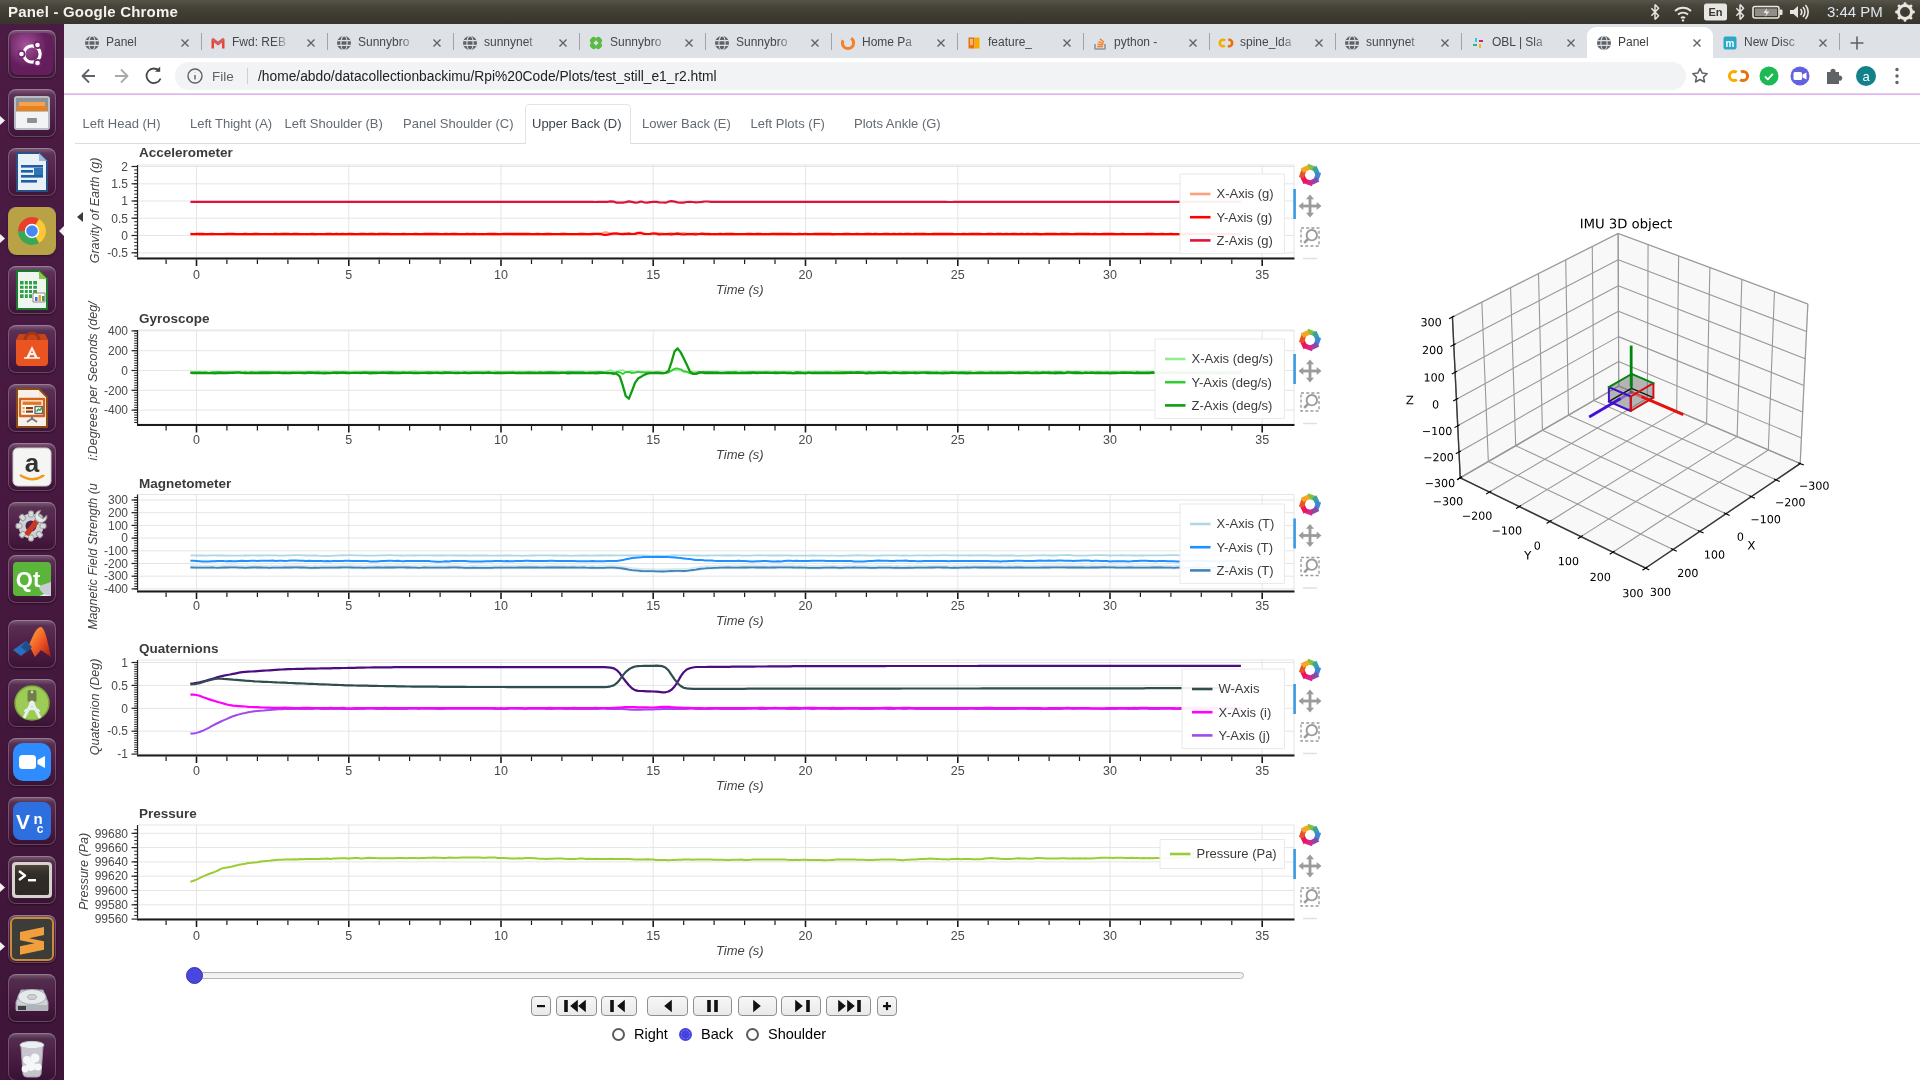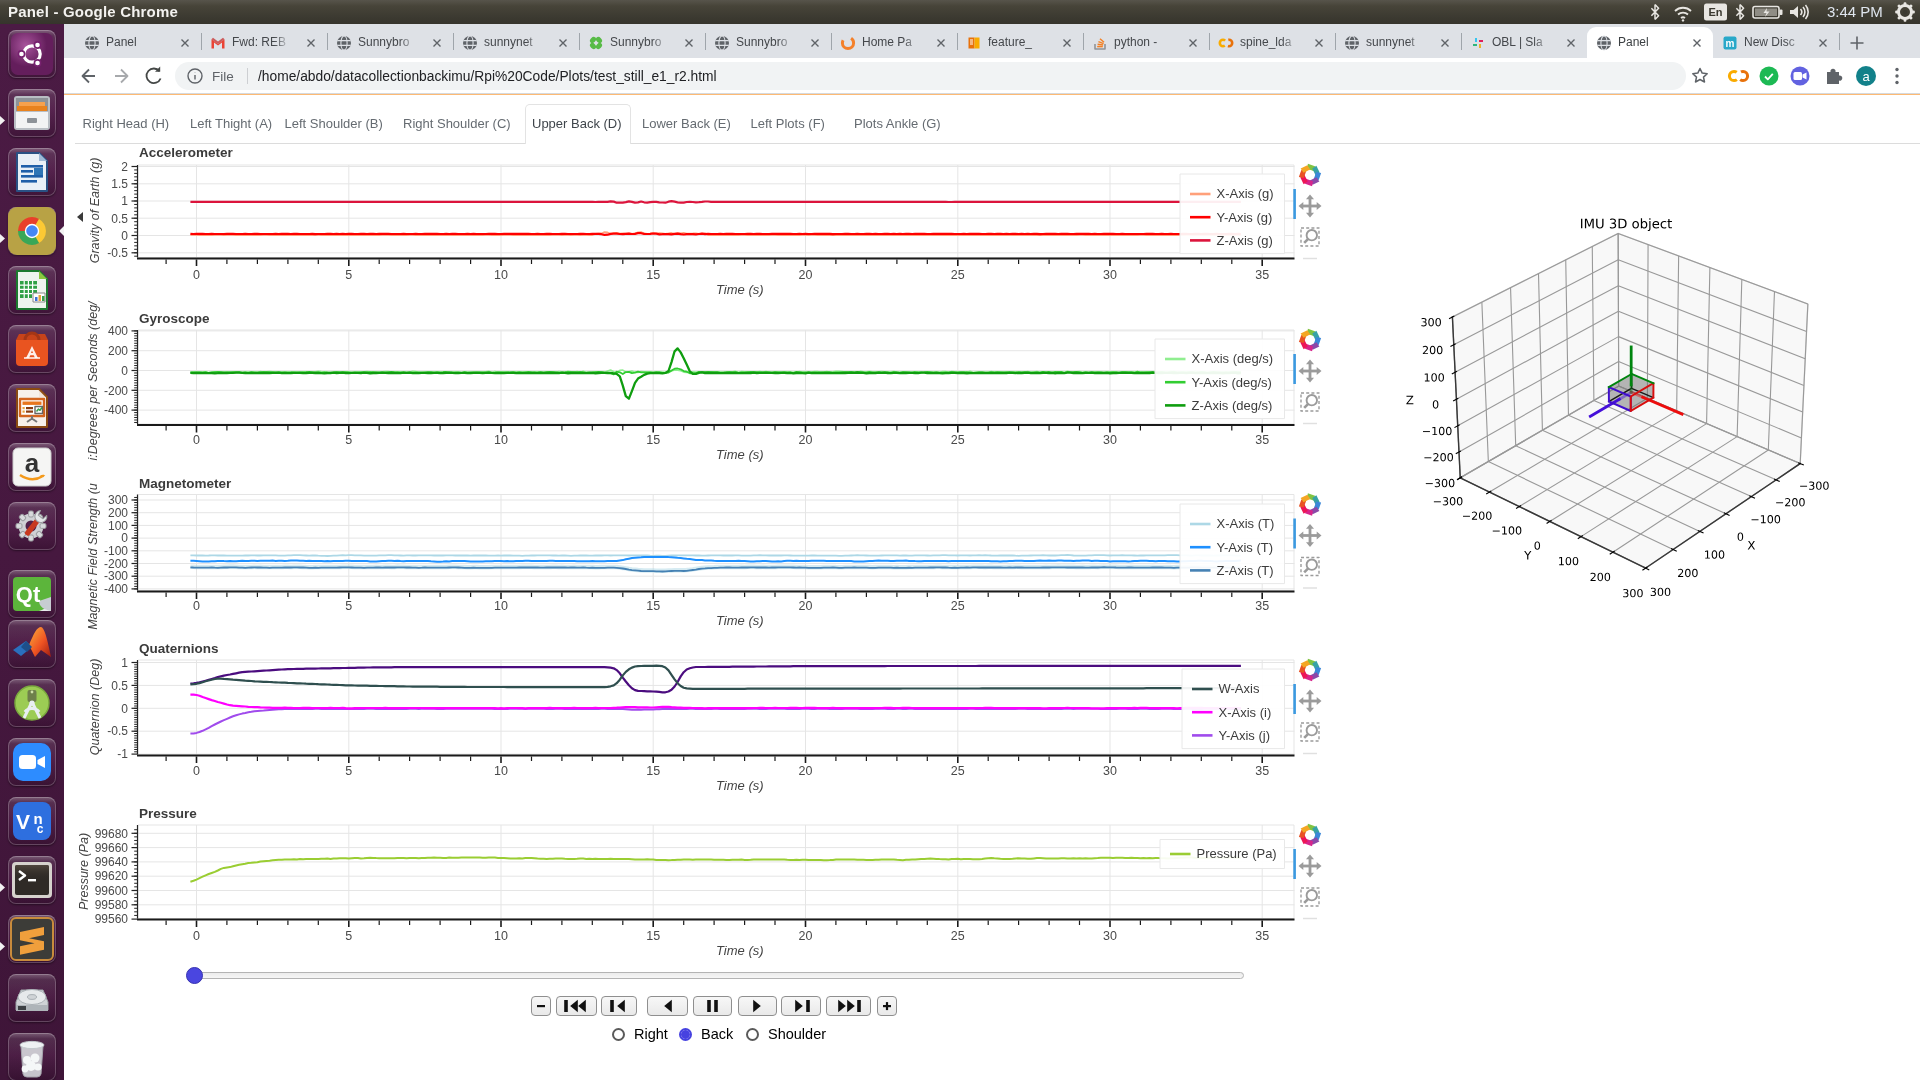--- a/index.html
+++ b/index.html
@@ -1,16 +1,16 @@
 <!DOCTYPE html>
 <html><head><meta charset="utf-8"><title>Panel</title><style>
 *{margin:0;padding:0;box-sizing:border-box}
 html,body{width:1920px;height:1080px;overflow:hidden;background:#fff;
  font-family:"Liberation Sans",sans-serif;-webkit-font-smoothing:antialiased}
-#screen{position:absolute;left:0;top:0;width:1920px;height:1080px;background:#fdba74}
+#screen{position:absolute;left:0;top:0;width:1920px;height:1080px;background:#f0abfc}
 .abs{position:absolute}
 #topbar{left:0;top:0;width:1920px;height:24px;
  background:linear-gradient(180deg,#57544b 0%,#474439 25%,#3c3a31 70%,#36342c 100%);}
 #topbar .title{position:absolute;left:8px;top:3px;color:#f3f2ef;font-size:15px;font-weight:bold;letter-spacing:.2px}
 #tabstrip{left:64px;top:24px;width:1856px;height:34px;background:#dee1e6}
 #toolbar{left:64px;top:58px;width:1856px;height:36px;background:#fff;border-bottom:1px solid #d6d9dc}
 #content{left:64px;top:95px;width:1856px;height:985px;background:#fff}
 #launcher{left:0;top:24px;width:64px;height:1056px;background:linear-gradient(180deg,#4b1b44 0%,#46183f 50%,#3e1538 100%);}
 .tile{position:absolute;left:8px;width:48px;height:48px;border-radius:8px;
  background:linear-gradient(180deg,rgba(255,255,255,.30) 0%,rgba(255,255,255,.10) 12%,rgba(120,60,110,.25) 45%,rgba(30,5,25,.25) 100%);
@@ -426,21 +426,21 @@
           <rect x="17.6" y="6" width="4.8" height="6" rx="1.4" transform="rotate(225 20 21)"></rect>
           <rect x="17.6" y="6" width="4.8" height="6" rx="1.4" transform="rotate(270 20 21)"></rect>
           <rect x="17.6" y="6" width="4.8" height="6" rx="1.4" transform="rotate(315 20 21)"></rect>
         </g>
         <g transform="rotate(38 22 20)">
           <rect x="20" y="10" width="5.4" height="22" rx="2" fill="#c8391f"></rect>
           <path d="M19 4 a6 6 0 1 0 8 0 l-1 5 h-6 z" fill="#e5e7e9" stroke="#9b9da0" stroke-width="1"></path>
         </g>
       </svg>
     </div>
-    <div class="tile" style="top:570px">
+    <div class="tile" style="top:555px">
       <svg width="42" height="42" viewBox="0 0 42 42">
         <rect x="2" y="4" width="38" height="34" rx="4" fill="#5cb53b"></rect>
         <path d="M40 38 l-12 0 c8-2 12-8 12-14 z" fill="#e8eaec"></path>
         <path d="M40 38 c-6-1-12-4-12-10 l12-4z" fill="#c7cdd2"></path>
         <text x="17" y="29" text-anchor="middle" font-size="22" font-weight="bold" fill="#fff" font-family="Liberation Sans">Qt</text>
       </svg>
     </div>
     <div class="tile" style="top:620px">
       <svg width="42" height="42" viewBox="0 0 42 42">
         <path d="M2 27 l13-9 6 6 -11 9 z" fill="#2a6fbd"></path>
@@ -533,24 +533,24 @@
       <path d="M0 4 l5 4.5 -5 4.5 z" fill="#f2f2f2"></path>
     </svg>
     <svg class="abs" style="left:0;top:938px" width="6" height="18" viewBox="0 0 6 18">
       <path d="M0 4 l5 4.5 -5 4.5 z" fill="#f2f2f2"></path>
     </svg>
     <svg class="abs" style="left:58px;top:224px" width="6" height="14" viewBox="0 0 6 14">
       <path d="M6 2 l-5 5 5 5 z" fill="#f2f2f2"></path>
     </svg>
     <div class="abs" style="left:75px;top:143px;width:1845px;height:1px;background:#dcdcdc"></div>
     <div class="abs" style="left:525px;top:104px;width:106px;height:40px;background:#fff;border:1px solid #e3e3e3;border-bottom:0;border-radius:5px 5px 0 0"></div>
-    <div class="ptab" style="left:82.5px;color:#656b71">Right Head (H)</div>
+    <div class="ptab" style="left:82.5px;color:#656b71">Left Head (H)</div>
     <div class="ptab" style="left:190px;color:#656b71">Left Thight (A)</div>
     <div class="ptab" style="left:284.5px;color:#656b71">Left Shoulder (B)</div>
-    <div class="ptab" style="left:403px;color:#656b71">Right Shoulder (C)</div>
+    <div class="ptab" style="left:403px;color:#656b71">Panel Shoulder (C)</div>
     <div class="ptab" style="left:532px;color:#3f454b">Upper Back (D)</div>
     <div class="ptab" style="left:642px;color:#656b71">Lower Back (E)</div>
     <div class="ptab" style="left:750.5px;color:#656b71">Left Plots (F)</div>
     <div class="ptab" style="left:854px;color:#656b71">Plots Ankle (G)</div>
     <svg class="abs" style="left:64px;top:139px" width="1266" height="165" viewBox="0 0 1266 165">
       <line x1="132.5" y1="26.0" x2="132.5" y2="118.5" stroke="#e5e5e5" stroke-width="1"></line>
       <line x1="284.8" y1="26.0" x2="284.8" y2="118.5" stroke="#e5e5e5" stroke-width="1"></line>
       <line x1="437.0" y1="26.0" x2="437.0" y2="118.5" stroke="#e5e5e5" stroke-width="1"></line>
       <line x1="589.2" y1="26.0" x2="589.2" y2="118.5" stroke="#e5e5e5" stroke-width="1"></line>
       <line x1="741.5" y1="26.0" x2="741.5" y2="118.5" stroke="#e5e5e5" stroke-width="1"></line>

